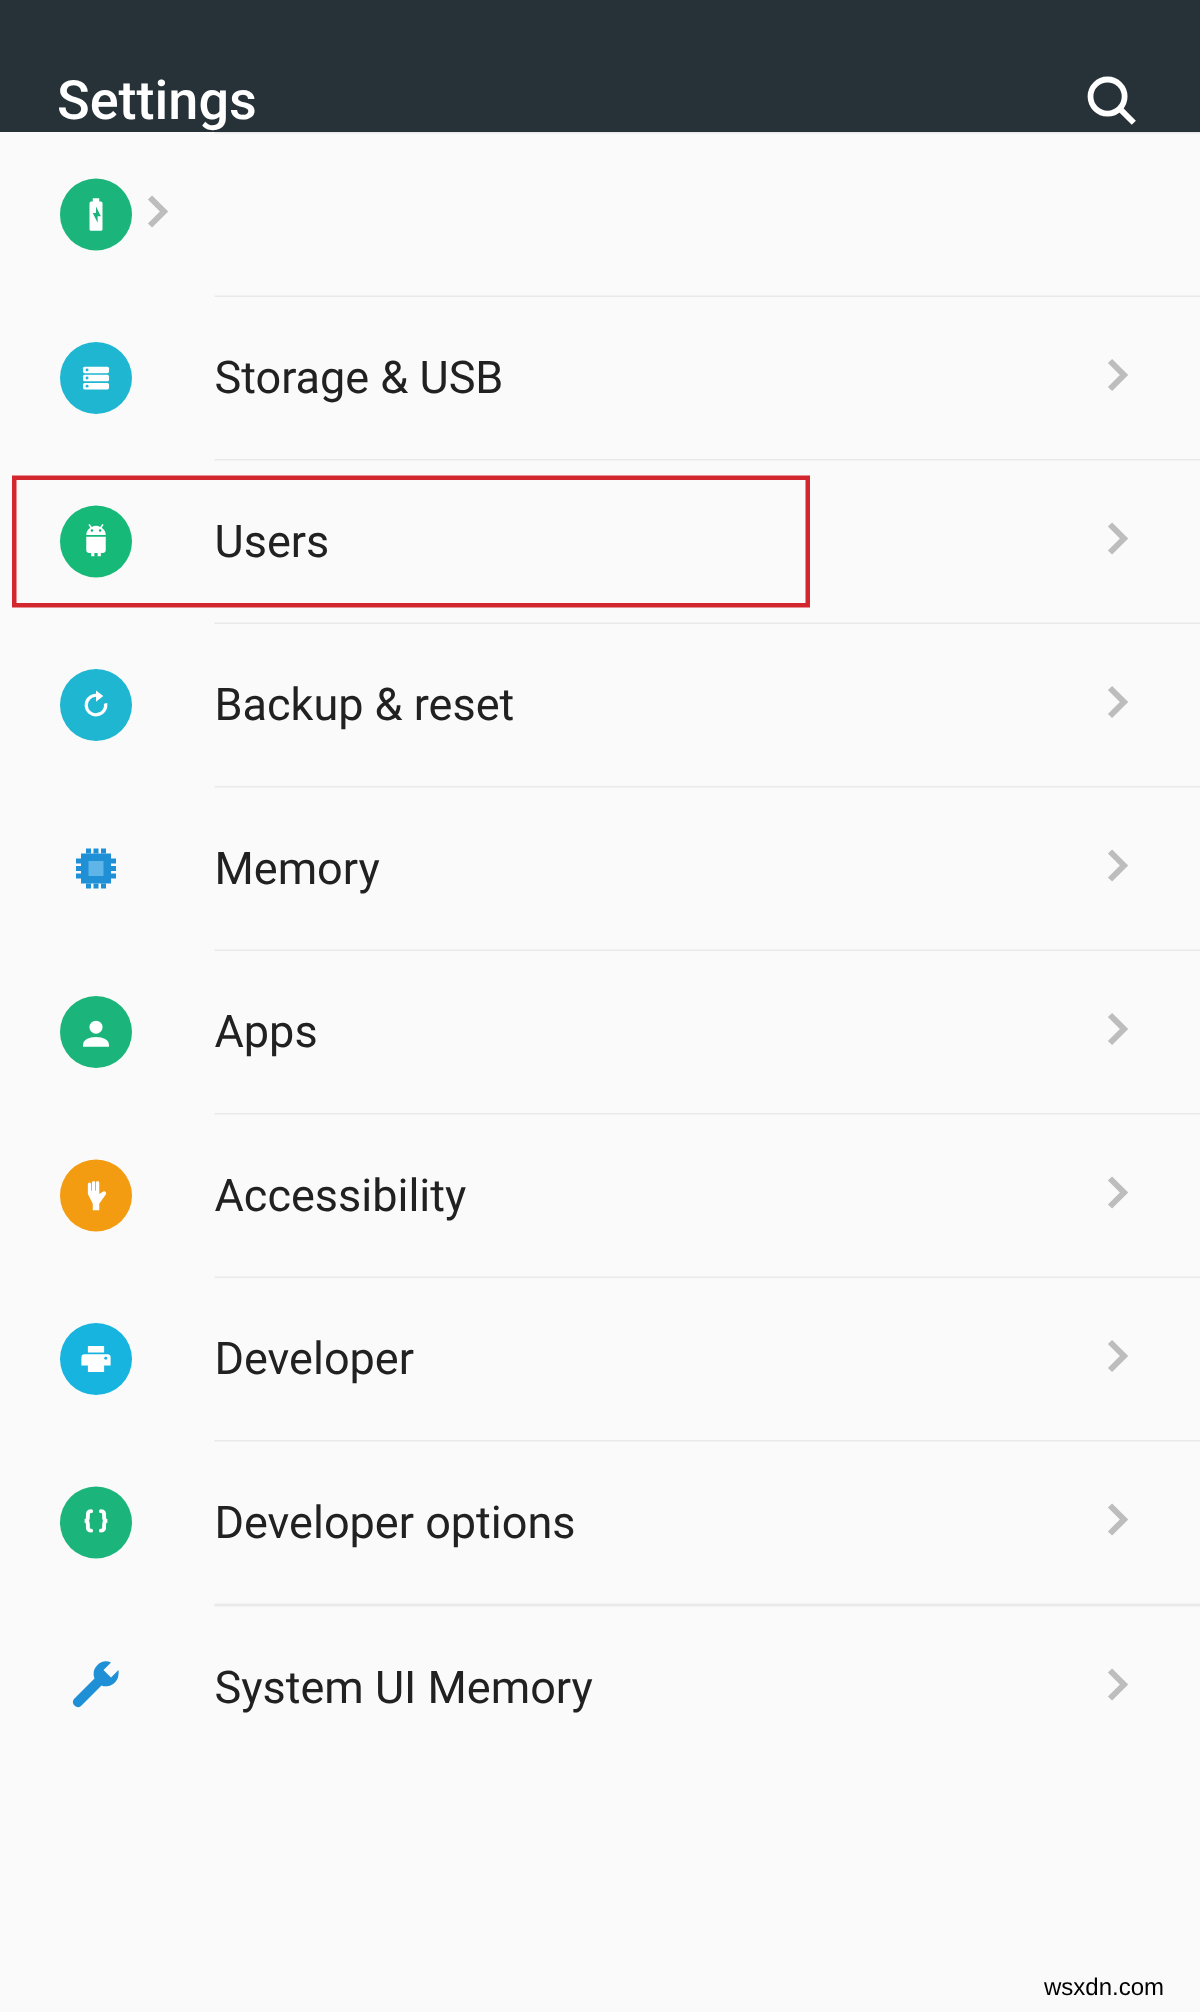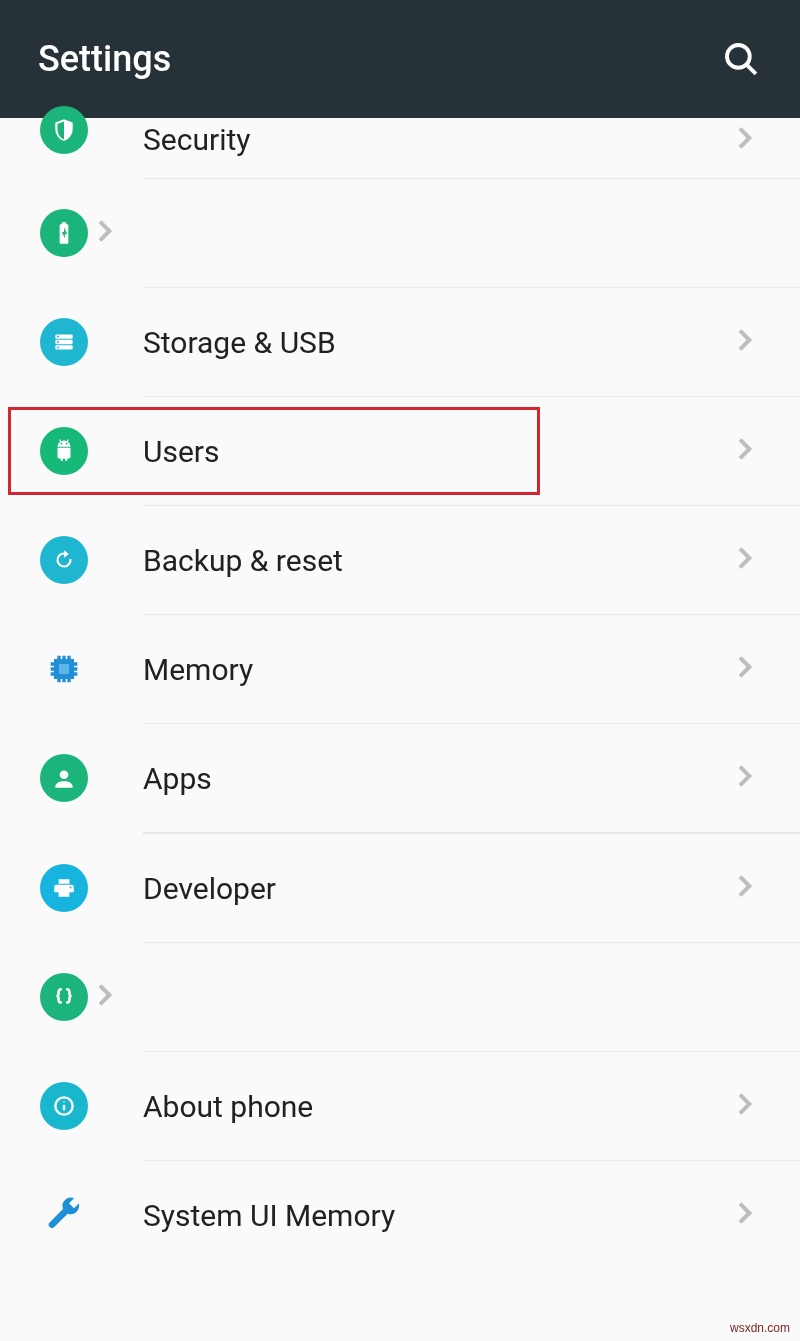--- a/index.html
+++ b/index.html
@@ -5,23 +5,23 @@
     * { margin: 0; padding: 0; box-sizing: border-box; }
     body {
       font-family: Roboto, "Helvetica Neue", Arial, sans-serif;
       background: #fafafa;
       width: 800px;
       height: 1341px;
       overflow: hidden;
     }
     .header {
       background: #263238;
-      height: 118px;
-      display: flex;
-      align-items: center;
+      height: 88px;
+      display: flex;
+      align-items: flex-end;
       justify-content: space-between;
       padding: 0 38px;
     }
     .header-title {
       color: #ffffff;
       font-size: 36px;
       font-weight: 500;
     }
     .search-btn {
       color: #ffffff;
@@ -94,55 +94,42 @@
       pointer-events: none;
     }
     .bg-green   { background: #1bb57b; }
     .bg-green2  { background: #17b978; }
     .bg-teal    { background: #1fb6d1; }
     .bg-cyan    { background: #17b4e0; }
     .bg-orange  { background: #f39c12; }
     .bg-teal2   { background: #18b7ce; }
     .watermark {
       position: fixed;
-      right: 10px;
+      right: 24px;
       bottom: 6px;
-      font-size: 12px;
-      color: #7f1d1d;
+      font-size: 16px;
+      color: #000000;
       font-family: Arial, sans-serif;
     }
   </style>
 </head>
 <body>
 
 <div class="header">
   <div class="header-title">Settings</div>
   <div class="search-btn">
     <svg viewBox="0 0 24 24" fill="none" stroke="currentColor" stroke-width="2.2">
       <circle cx="10.5" cy="10.5" r="6.5"></circle>
       <line x1="20.5" y1="20.5" x2="15.2" y2="15.2"></line>
     </svg>
   </div>
 </div>
 
 <div class="list">
 
-  <div class="row first">
-    <div class="icon bg-green">
-      <svg viewBox="0 0 24 24" fill="#ffffff">
-          <path d="M12 2 L4 5 v6 c0 5 3.4 9.7 8 11 4.6-1.3 8-6 8-11 V5 L12 2z M12 4.2 V20.7 C8.6 19.4 6 15.6 6 11 V6.4 l6-2.2z"></path>
-        </svg>
-    </div>
-    <div class="label">Security</div>
-    <div class="chevron">
-      <svg viewBox="0 0 24 24" fill="none" stroke="currentColor" stroke-width="3">
-          <polyline points="9 5 16 12 9 19"></polyline>
-        </svg>
-    </div>
-  </div>
   <div class="divider"></div>
 
   <div class="row">
     <div class="icon bg-green">
       <svg viewBox="0 0 24 24" fill="#ffffff">
           <path d="M15 4h-1V2h-4v2H9a1 1 0 0 0-1 1v16a1 1 0 0 0 1 1h6a1 1 0 0 0 1-1V5a1 1 0 0 0-1-1zm-2 13-3-6h2V7l3 6h-2v4z"></path>
         </svg>
     </div>
     <div class="chevron">
       <svg viewBox="0 0 24 24" fill="none" stroke="currentColor" stroke-width="3">
@@ -229,20 +216,33 @@
     </div>
     <div class="label">Apps</div>
     <div class="chevron">
       <svg viewBox="0 0 24 24" fill="none" stroke="currentColor" stroke-width="3">
           <polyline points="9 5 16 12 9 19"></polyline>
         </svg>
     </div>
   </div>
   <div class="divider"></div>
 
+  <div class="row">
+    <div class="icon bg-orange">
+      <svg viewBox="0 0 24 24" fill="#ffffff">
+          <path d="M13 3a1 1 0 0 1 1 1v7l2.5-1.4a1.2 1.2 0 0 1 1.5 1.8L14 17v4h-4v-4l-3-6V5a1 1 0 1 1 2 0v4h.5V4a1 1 0 1 1 2 0v5H12V4a1 1 0 0 1 1-1z"></path>
+        </svg>
+    </div>
+    <div class="label">Accessibility</div>
+    <div class="chevron">
+      <svg viewBox="0 0 24 24" fill="none" stroke="currentColor" stroke-width="3">
+          <polyline points="9 5 16 12 9 19"></polyline>
+        </svg>
+    </div>
+  </div>
   <div class="divider"></div>
 
   <div class="row">
     <div class="icon bg-cyan">
       <svg viewBox="0 0 24 24" fill="#ffffff">
           <path d="M7 4h10v4H7zM5 9h14a2 2 0 0 1 2 2v5h-4v4H7v-4H3v-5a2 2 0 0 1 2-2zm4 7h6v3H9z"></path>
           <circle cx="18" cy="11.5" r="0.9" fill="#17b4e0"></circle>
         </svg>
     </div>
     <div class="label">Developer</div>
@@ -254,43 +254,29 @@
   </div>
   <div class="divider"></div>
 
   <div class="row">
     <div class="icon bg-green">
       <svg viewBox="0 0 24 24" fill="none" stroke="#ffffff" stroke-width="2.4" stroke-linecap="round">
           <path d="M9 5c-2 0-2 1-2 3s0 3-2 3c2 0 2 1 2 3s0 3 2 3"></path>
           <path d="M15 5c2 0 2 1 2 3s0 3 2 3c-2 0-2 1-2 3s0 3-2 3"></path>
         </svg>
     </div>
-    <div class="chevron">
-      <svg viewBox="0 0 24 24" fill="none" stroke="currentColor" stroke-width="3">
-          <polyline points="9 5 16 12 9 19"></polyline>
-        </svg>
-    </div>
-  </div>
-  <div class="divider"></div>
-
-  <div class="row">
-    <div class="icon bg-teal2">
-      <svg viewBox="0 0 24 24" fill="none" stroke="#ffffff" stroke-width="2.2">
-          <circle cx="12" cy="12" r="8"></circle>
-          <line x1="12" y1="11" x2="12" y2="16"></line>
-          <circle cx="12" cy="8.2" r="0.6" fill="#ffffff" stroke="none"></circle>
-        </svg>
-    </div>
-    <div class="label">About phone</div>
-    <div class="chevron">
-      <svg viewBox="0 0 24 24" fill="none" stroke="currentColor" stroke-width="3">
-          <polyline points="9 5 16 12 9 19"></polyline>
-        </svg>
-    </div>
-  </div>
+    <div class="label">Developer options</div>
+    <div class="chevron">
+      <svg viewBox="0 0 24 24" fill="none" stroke="currentColor" stroke-width="3">
+          <polyline points="9 5 16 12 9 19"></polyline>
+        </svg>
+    </div>
+  </div>
+  <div class="divider"></div>
+
   <div class="divider"></div>
 
   <div class="row">
     <div class="icon wrench">
       <svg viewBox="0 0 24 24" fill="#1f8fd6">
           <path d="M21 6.5a5 5 0 0 1-6.8 4.7L6 19.4a2 2 0 0 1-2.8-2.8l8.2-8.2A5 5 0 0 1 18 2l-3 3 1.5 1.5L18 8l3-3a5 5 0 0 1 0 1.5z"></path>
         </svg>
     </div>
     <div class="label">System UI Memory</div>
     <div class="chevron">

